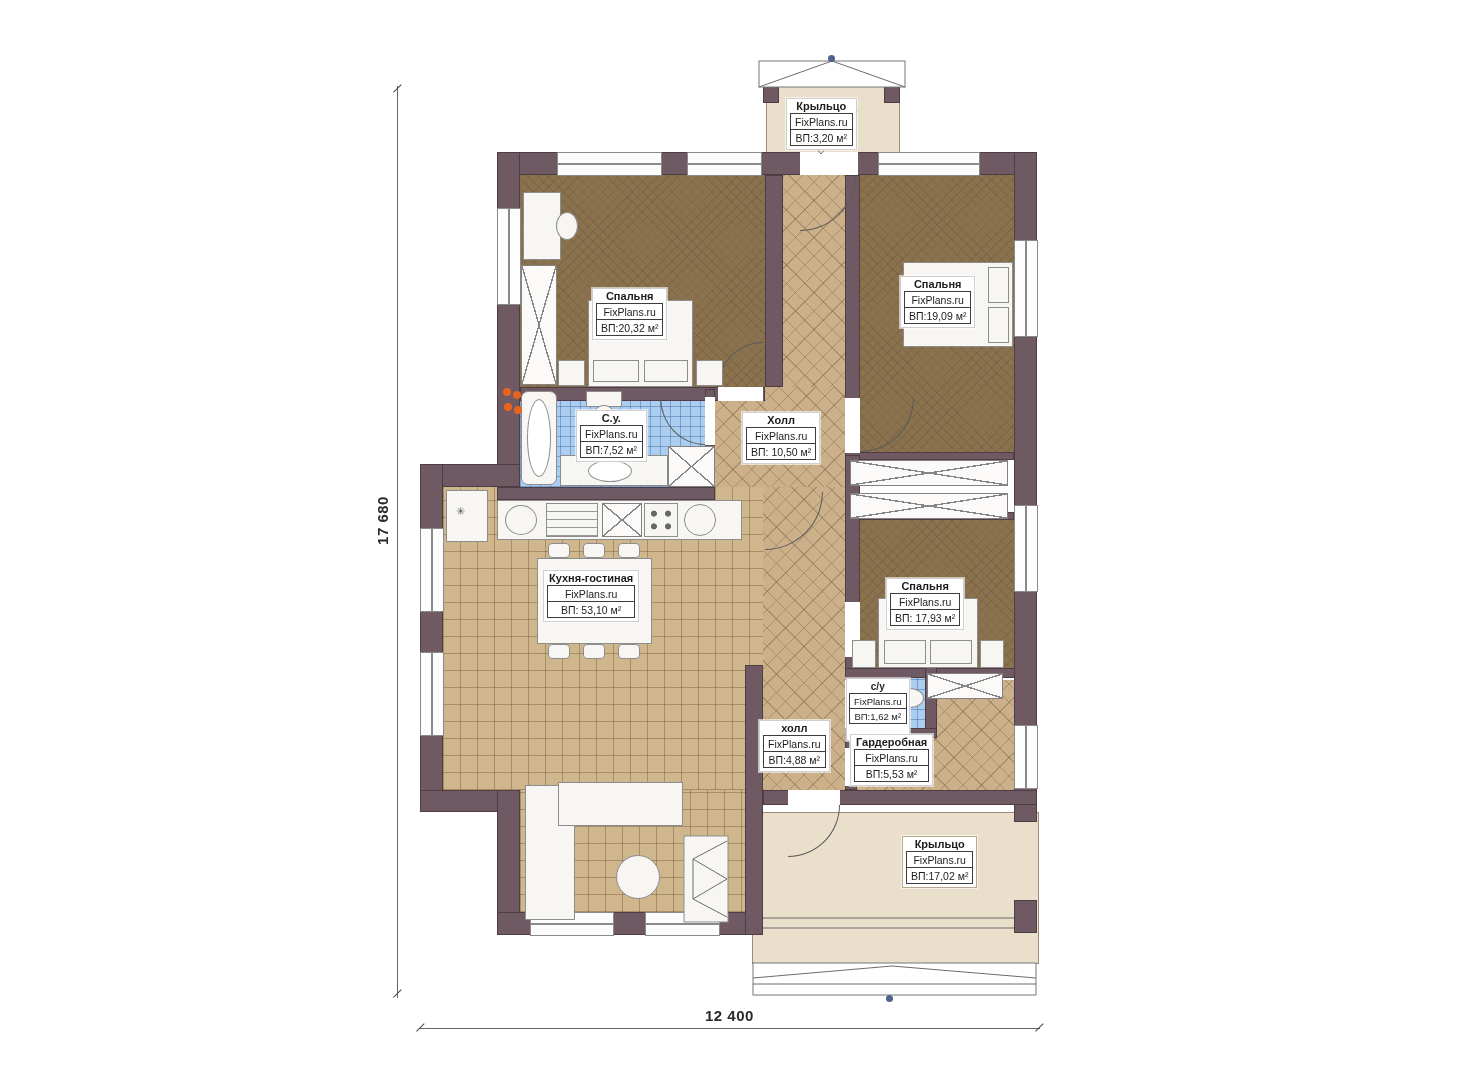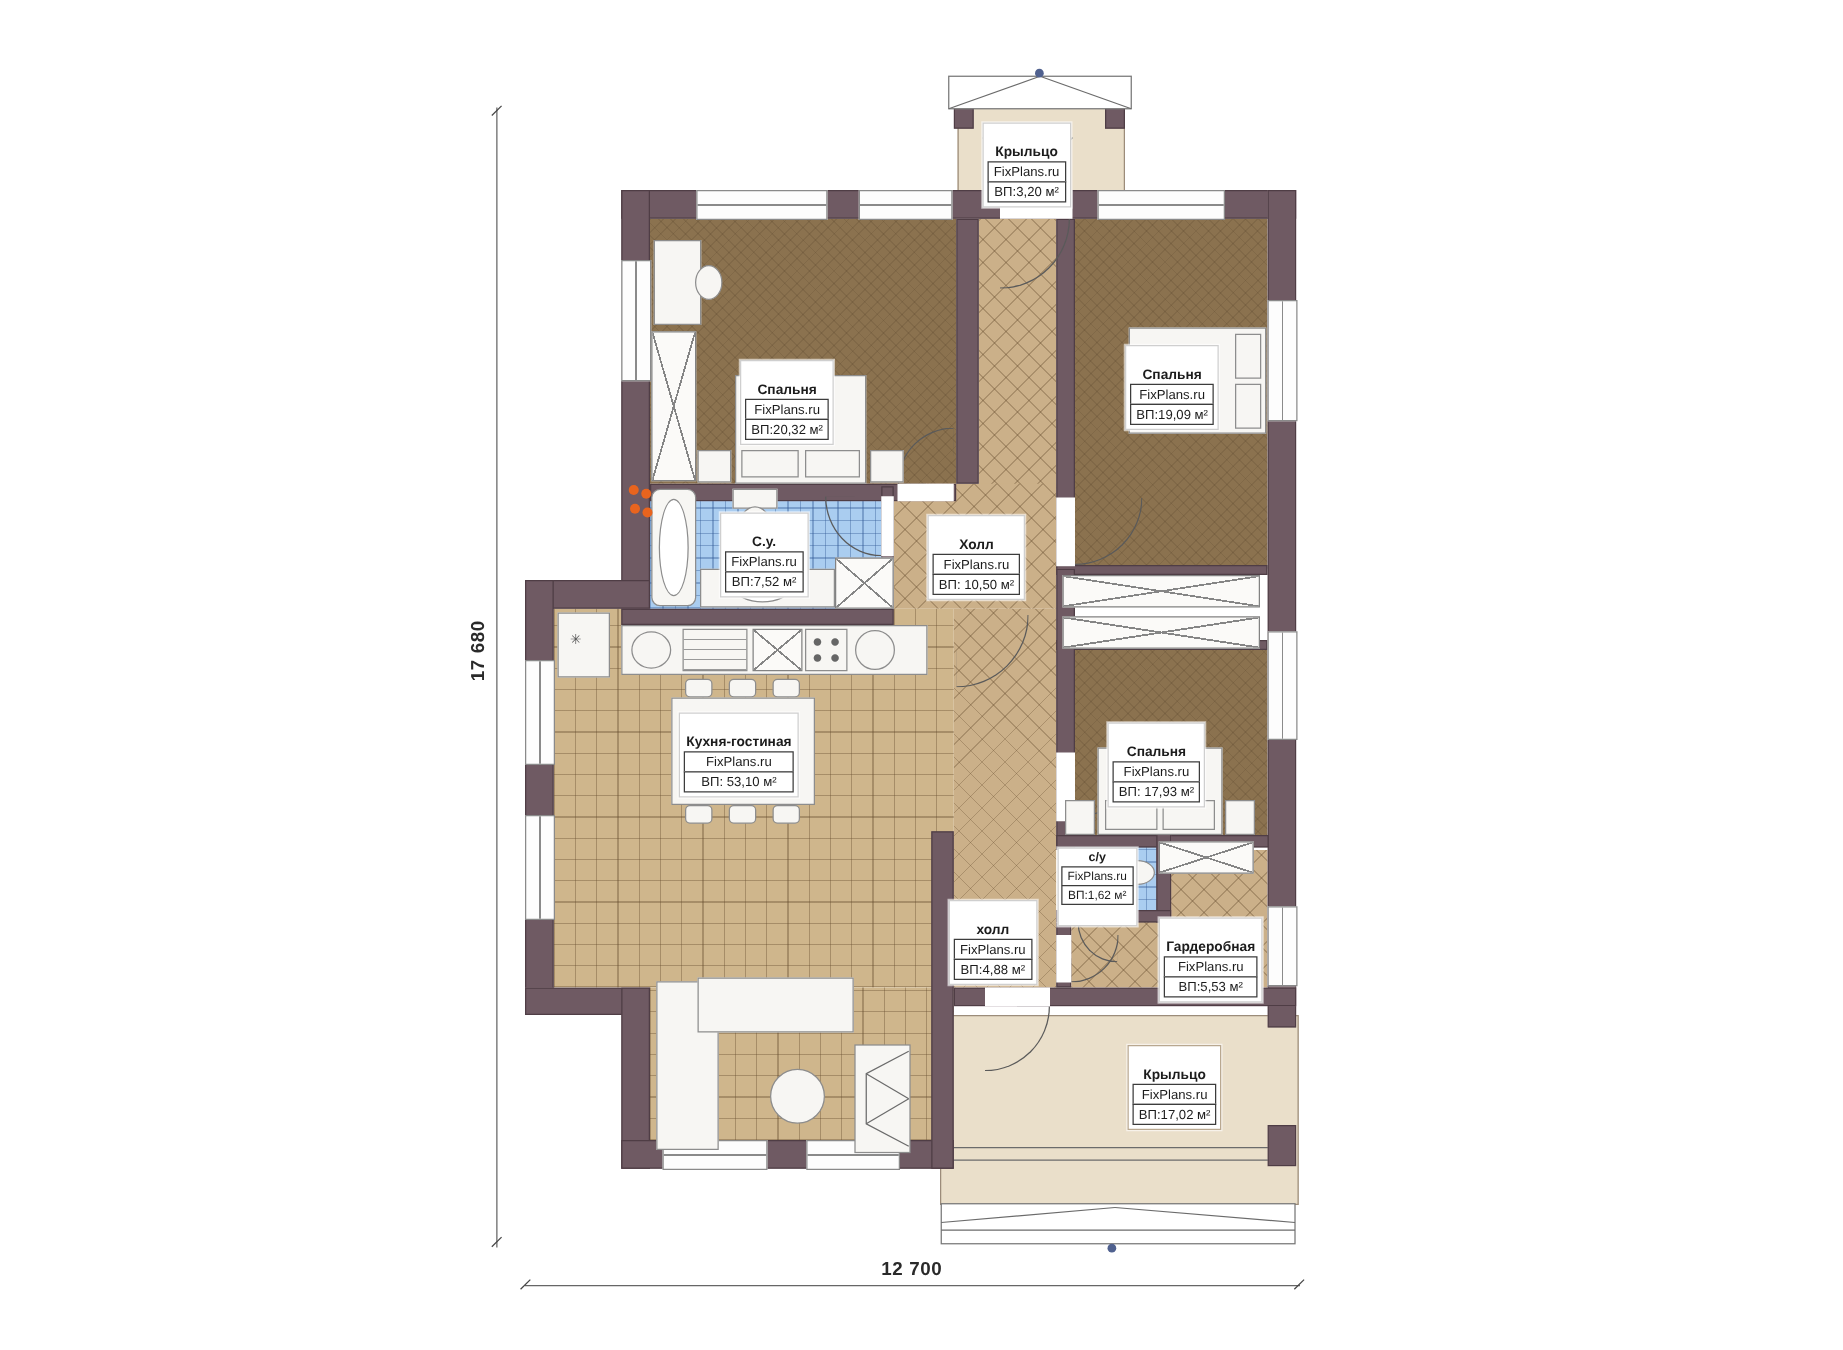--- a/index.html
+++ b/index.html
@@ -39,21 +39,21 @@
     linear-gradient(to bottom right, transparent calc(50% - .7px), #858585 calc(50% - .7px) calc(50% + .7px), transparent 0),
     #fbfaf8;}
   .shelves{background:repeating-linear-gradient(to bottom, transparent 0 7px, #999 7px 8px), #f7f6f3;}
   
   .arc{position:absolute;box-sizing:border-box;}
   .arc.br{border-bottom:1.4px solid #5a5a5a;border-right:1.4px solid #5a5a5a;border-bottom-right-radius:100% 100%;}
   .arc.bl{border-bottom:1.4px solid #5a5a5a;border-left:1.4px solid #5a5a5a;border-bottom-left-radius:100% 100%;}
   .arc.tl{border-top:1.4px solid #5a5a5a;border-left:1.4px solid #5a5a5a;border-top-left-radius:100% 100%;}
   
   .room-label{position:absolute;z-index:30;background:#fff;border:1px solid #cfcfcf;
-     padding:16px 3px 3px;text-align:center;box-shadow:0 0 0 1px rgba(255,255,255,.6);}
+     padding:0 3px 3px;text-align:center;box-shadow:0 0 0 1px rgba(255,255,255,.6);}
   .rl-name{font-size:11px;font-weight:bold;padding:1px 2px 2px;color:#1c1c1c;white-space:nowrap;}
   .rl-row{border:1px solid #3c3c3c;margin-top:-1px;padding:1.5px 4px;font-size:10.5px;color:#1c1c1c;background:#fff;white-space:nowrap;}
   
   .dimline{position:absolute;background:#666;}
   .tick{position:absolute;width:11px;height:1.4px;background:#444;transform:rotate(-45deg);}
   .dimtext{position:absolute;font-size:15px;font-weight:bold;color:#2a2a2a;letter-spacing:.5px;}
   .dot{position:absolute;width:7px;height:7px;border-radius:50%;background:#50618f;}
   .radiator{position:absolute;width:8px;height:8px;border-radius:50%;background:#e8641e;
     box-shadow:10px 3px 0 0 #e8641e, 1px 15px 0 0 #e8641e, 11px 18px 0 0 #e8641e;}
   svg{position:absolute;overflow:visible;}
@@ -263,34 +263,34 @@
   <div class="room-label" style="left:846px;top:678px;padding:1px 2px 16px">
     <div class="rl-name" style="font-size:10px">с/у</div>
     <div class="rl-row" style="font-size:9.5px">FixPlans.ru</div>
     <div class="rl-row" style="font-size:9.5px">ВП:1,62 м²</div>
   </div>
   <div class="room-label" style="left:759px;top:720px">
     <div class="rl-name">холл</div>
     <div class="rl-row">FixPlans.ru</div>
     <div class="rl-row">ВП:4,88 м²</div>
   </div>
-  <div class="room-label" style="left:927px;top:734px">
+  <div class="room-label" style="left:850px;top:734px">
     <div class="rl-name">Гардеробная</div>
     <div class="rl-row">FixPlans.ru</div>
     <div class="rl-row">ВП:5,53 м²</div>
   </div>
   <div class="room-label" style="left:902px;top:836px;border-color:#b9a890">
     <div class="rl-name">Крыльцо</div>
     <div class="rl-row">FixPlans.ru</div>
     <div class="rl-row">ВП:17,02 м²</div>
   </div>
 
   <div class="dimline" style="left:397px;top:86px;width:1.4px;height:912px"></div>
   <div class="tick" style="left:392px;top:88px"></div>
   <div class="tick" style="left:392px;top:993px"></div>
   <div class="dimtext" style="left:358px;top:512px;transform:rotate(-90deg);transform-origin:center">17 680</div>
 
   <div class="dimline" style="left:420px;top:1028px;width:620px;height:1.4px"></div>
   <div class="tick" style="left:415px;top:1027px"></div>
   <div class="tick" style="left:1034px;top:1027px"></div>
-  <div class="dimtext" style="left:705px;top:1007px">12 700</div>
+  <div class="dimtext" style="left:705px;top:1007px">12 400</div>
 
 </div>
 
 </body></html>

